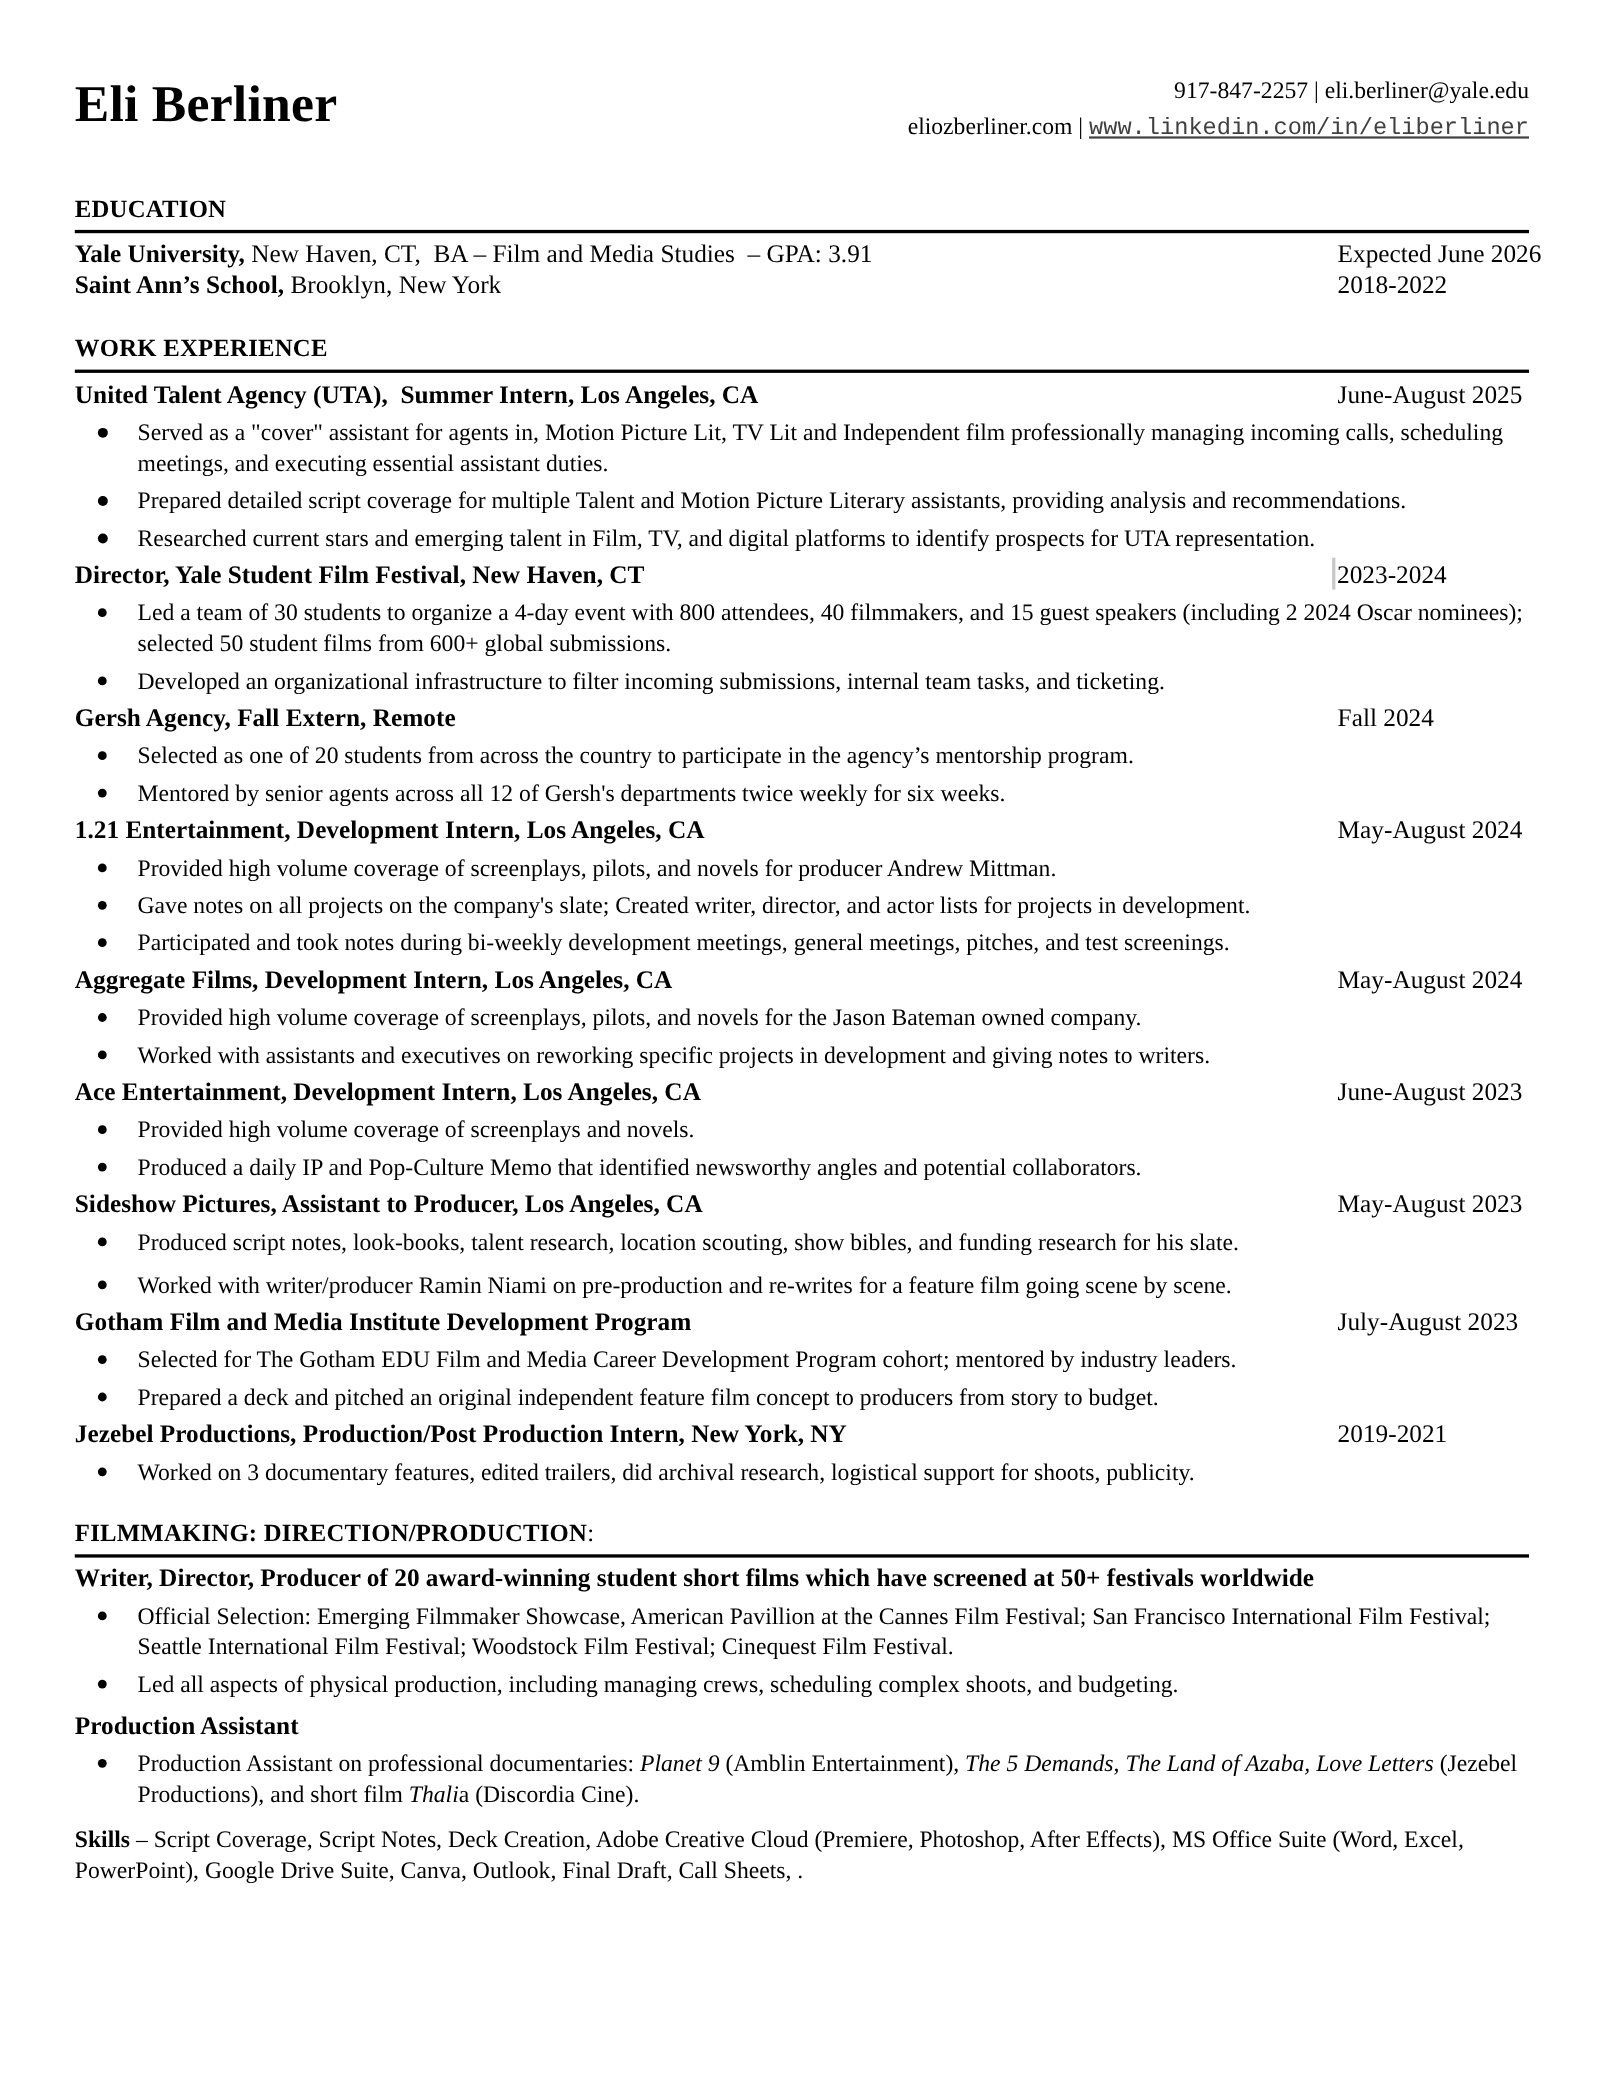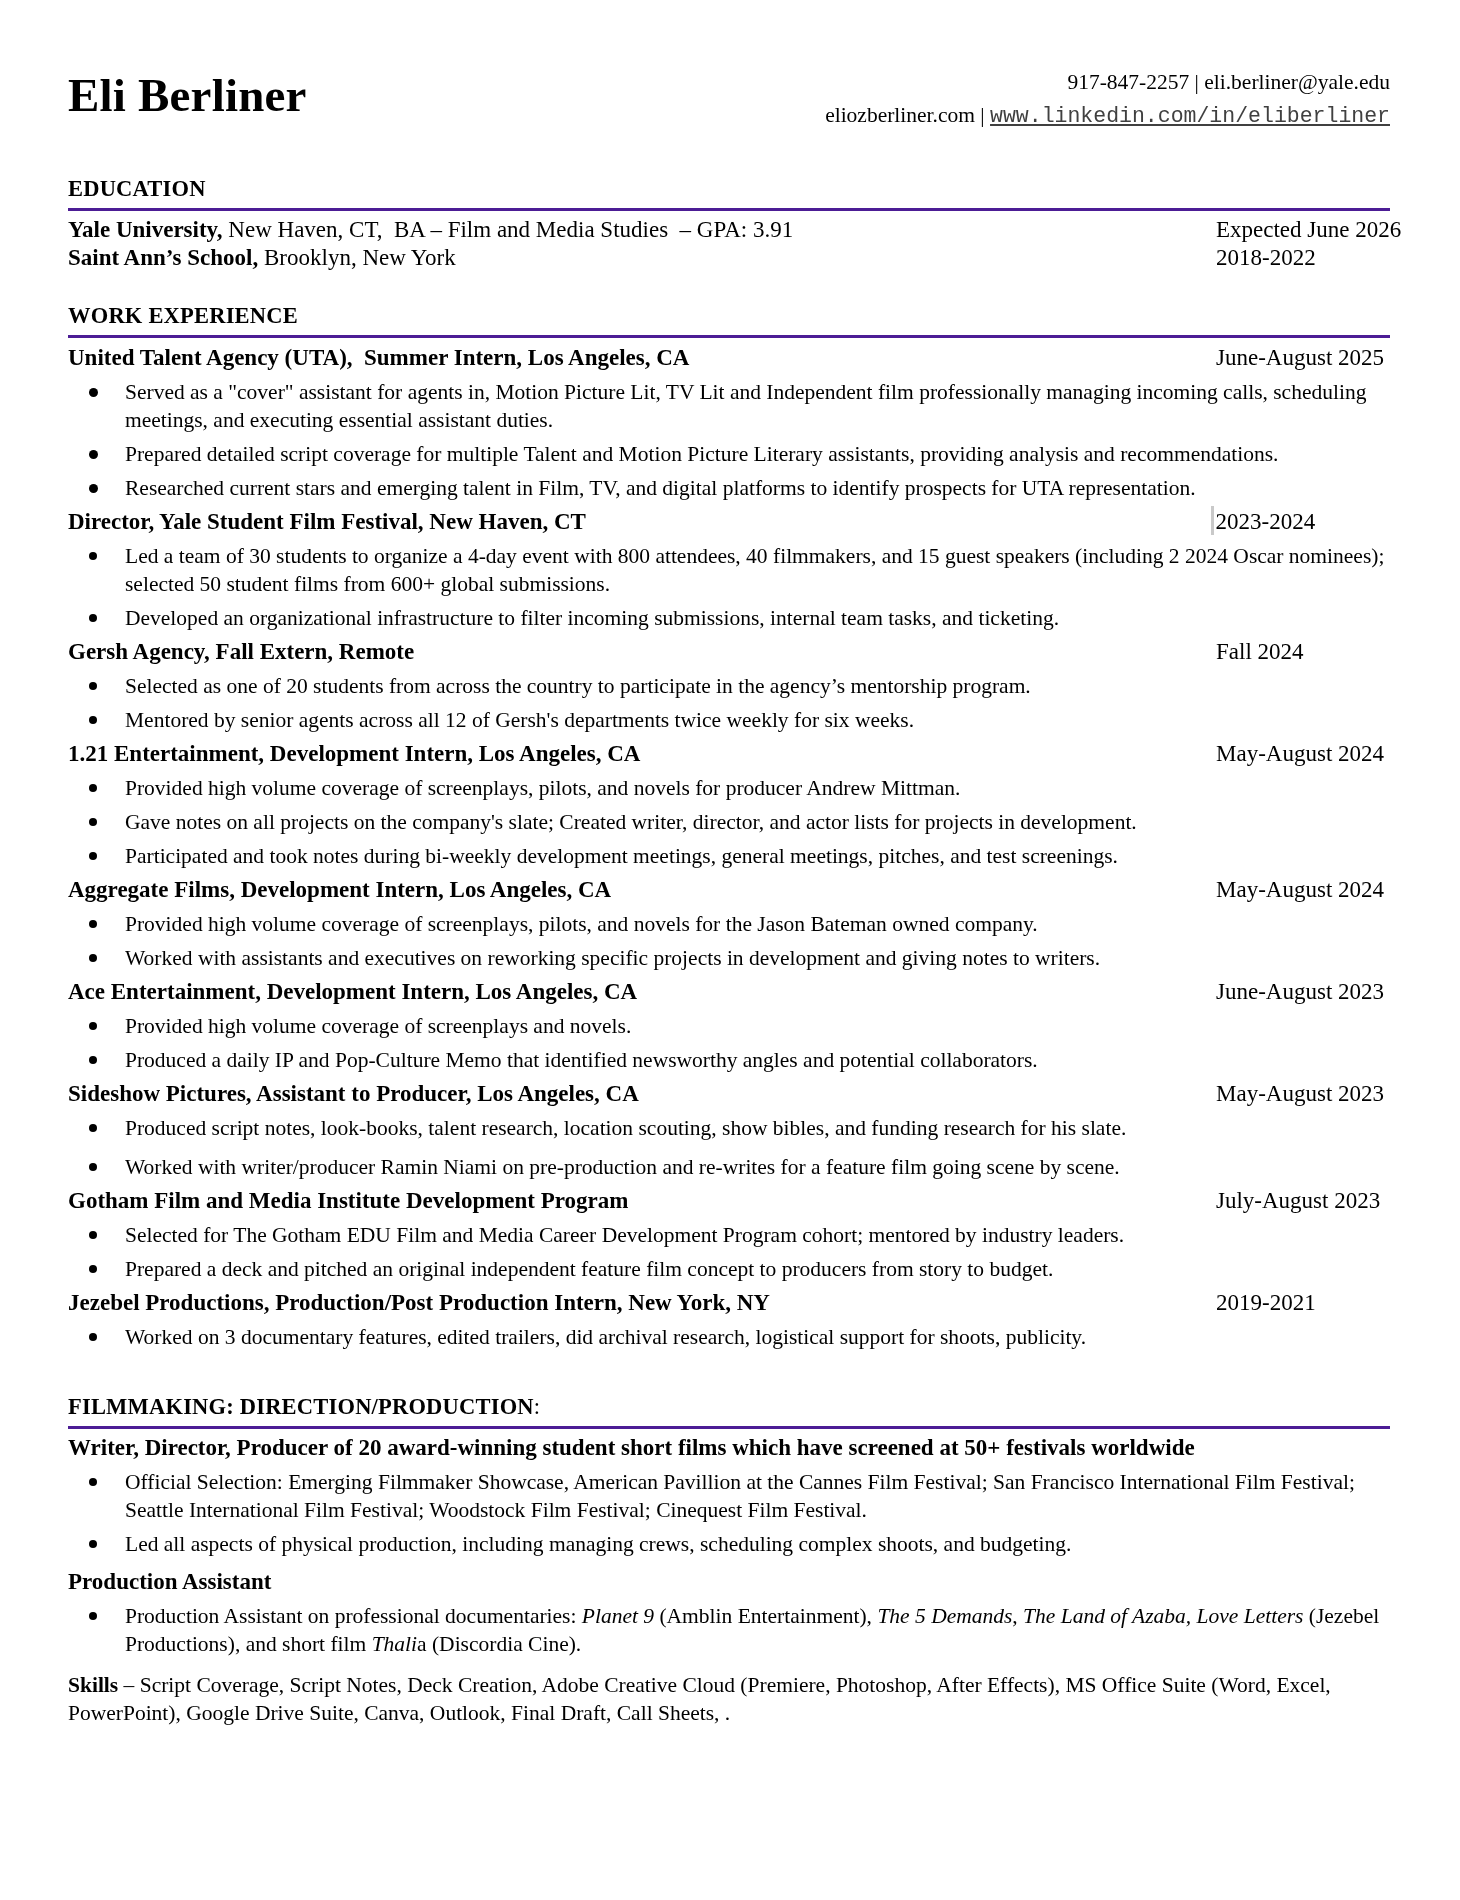--- a/index.html
+++ b/index.html
@@ -14,26 +14,26 @@
 
   
   .header { display:flex; justify-content:space-between; align-items:flex-start; margin-bottom:42px;gap:48px; }
   .name { font-size:47px; font-weight:bold; line-height:1.15; padding-top:10px; letter-spacing:.2px; }
   .contact { text-align:right; font-size:21.5px; line-height:33px; padding-top:8px; white-space:nowrap; }
   .contact a { color:#404040; text-decoration:underline;font-family:Liberation Mono, monospace; }
 
   
   .section-heading {
     font-size:22.5px; font-weight:bold; line-height:28px;
-    padding-bottom:5px; border-bottom:3px solid #4c1d95;
+    padding-bottom:5px; border-bottom:3px solid #000000;
     letter-spacing:.2px;
   }
   .section-heading .suffix { font-weight:normal; }
   .sec-work { margin-top:30px; }
-  .sec-film { margin-top:42px; }
+  .sec-film { margin-top:28px; }
 
   
   .row { position:relative; font-size:23px; line-height:28px; }
   .edu-block { margin-top:5px; }
   .bold { font-weight:bold; }
   .date { position:absolute; left:1148px; top:0; font-weight:normal; white-space:nowrap; }
   .job-head { margin-top:6px; font-weight:bold; }
 
   .bullet { position:relative; padding-left:57px; font-size:21.5px; line-height:28px; margin-top:6px; }
   .bullet .dot {

